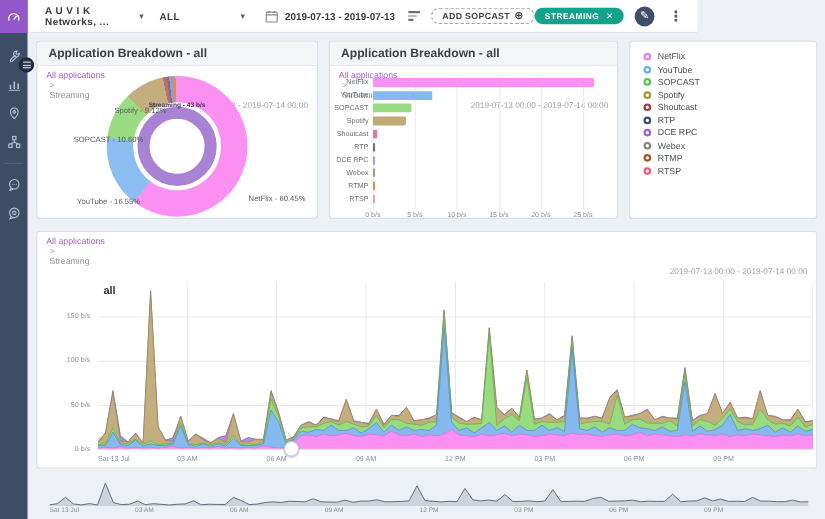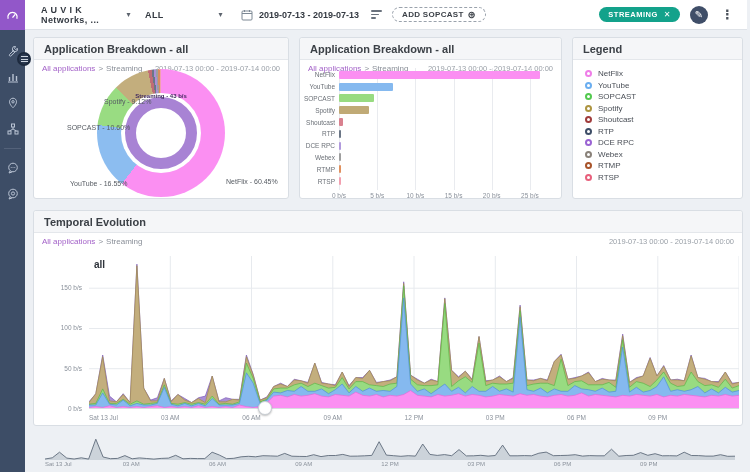--- a/index.html
+++ b/index.html
@@ -1,21 +1,21 @@
 <!DOCTYPE html>
 <html><head>
 <meta charset="utf-8">
 <style>
   * { margin:0; padding:0; box-sizing:border-box; }
   html,body { width:750px; height:472px; }
   body { font-family:"Liberation Sans","DejaVu Sans",sans-serif; background:#edf0f4; }
   #app { position:relative; width:750px; height:472px; overflow:hidden; background:#edf0f4; }
 
   
-  .topbar { position:absolute; left:25px; top:0; width:722px; height:30px; background:#fff;
+  .topbar { position:absolute; left:25px; top:0; width:609px; height:30px; background:#fff;
             border-bottom:1px solid #dfe3e8; display:flex; align-items:center; z-index:5; }
   .tb-item { display:flex; align-items:center; }
   .tb-select { font-size:9px; font-weight:bold; color:#343a42; letter-spacing:.4px; cursor:pointer; }
   .caret { font-size:8px; color:#5d646e; margin-left:6px; }
   .net-sel { margin-left:16px; width:90px; justify-content:space-between; }
   .scope-sel { margin-left:14px; width:78px; justify-content:space-between; }
   .cal-icon { margin-left:18px; }
   .date-text { font-size:9px; font-weight:bold; color:#343a42; margin-left:6px; }
   .filter-sort { margin-left:12px; display:flex; flex-direction:column; gap:2px; cursor:pointer; }
   .filter-sort i { display:block; height:1.5px; background:#6a727d; border-radius:1px; }
@@ -40,21 +40,21 @@
   .sb-toggle { position:absolute; left:17px; top:52px; width:14px; height:14px; border-radius:50%;
                background:#2b3950; border:2px solid #1d2a3e; z-index:7; display:flex; flex-direction:column;
                align-items:center; justify-content:center; gap:1.5px; cursor:pointer; }
   .sb-toggle i { display:block; width:7px; height:1px; background:#cdd5e0; }
 
   
   .panel { position:absolute; background:#fff; border:1px solid #d9dee4; border-radius:3px; }
   .panel-header { height:22px; line-height:22px; background:#f5f6f8; border-bottom:1px solid #e4e7eb;
                   padding-left:10px; font-size:11px; font-weight:bold; color:#3c4147;
                   border-radius:3px 3px 0 0; }
-  .crumbrow { display:flex; align-items:flex-start; padding:4px 8px 0 8px; }
+  .crumbrow { display:flex; align-items:flex-start; padding:4px 8px 0 8px;flex-direction:column; }
   .crumb-link { font-size:8px; color:#a362c8; cursor:pointer; }
   .crumb-sep, .crumb-cur { font-size:8px; color:#8b9099; margin-left:3px; }
   .crumb-date { margin-left:auto; font-size:7.5px; color:#9aa0a8; }
 
   #panel-donut { left:33px; top:37px; width:256px; height:162px; }
   #panel-bars  { left:299px; top:37px; width:263px; height:162px; }
   #panel-legend{ left:572px; top:37px; width:171px; height:162px; }
   #panel-temporal { left:33px; top:210px; width:710px; height:216px; }
 
   
@@ -314,21 +314,20 @@
         <div class="bar-row" style="top: 107.2px;">
           <div class="bar-cat">RTSP</div>
           <div class="bar-track">
             <div class="bar-fill" style="width: 1.52727px; background: rgb(242, 160, 176);"></div>
           </div>
         </div>
       </div>
   </div>
 
   <div class="panel" id="panel-legend">
-    <div class="panel-header">Legend</div>
     <div class="legend-list" id="legend-list">
         <div class="legend-item">
           <span class="legend-dot" style="border-color: rgb(239, 126, 232);"></span>
           <span class="legend-label">NetFlix</span>
         </div>
         <div class="legend-item">
           <span class="legend-dot" style="border-color: rgb(106, 174, 240);"></span>
           <span class="legend-label">YouTube</span>
         </div>
         <div class="legend-item">
@@ -360,21 +359,20 @@
           <span class="legend-label">RTMP</span>
         </div>
         <div class="legend-item">
           <span class="legend-dot" style="border-color: rgb(232, 96, 124);"></span>
           <span class="legend-label">RTSP</span>
         </div>
       </div>
   </div>
 
   <div class="panel" id="panel-temporal">
-    <div class="panel-header">Temporal Evolution</div>
     <div class="crumbrow">
       <span class="crumb-link">All applications</span>
       <span class="crumb-sep">&gt;</span>
       <span class="crumb-cur">Streaming</span>
       <span class="crumb-date">2019-07-13 00:00 - 2019-07-14 00:00</span>
     </div>
     <div class="series-label">all</div>
     <div class="temp-plot">
       <svg id="temporal-svg" width="650" height="153" viewBox="0 0 650 153" preserveAspectRatio="none">
           <line x1="0" y1="153.0" x2="650" y2="153.0" stroke="#e7eaee" stroke-width="1"></line>

